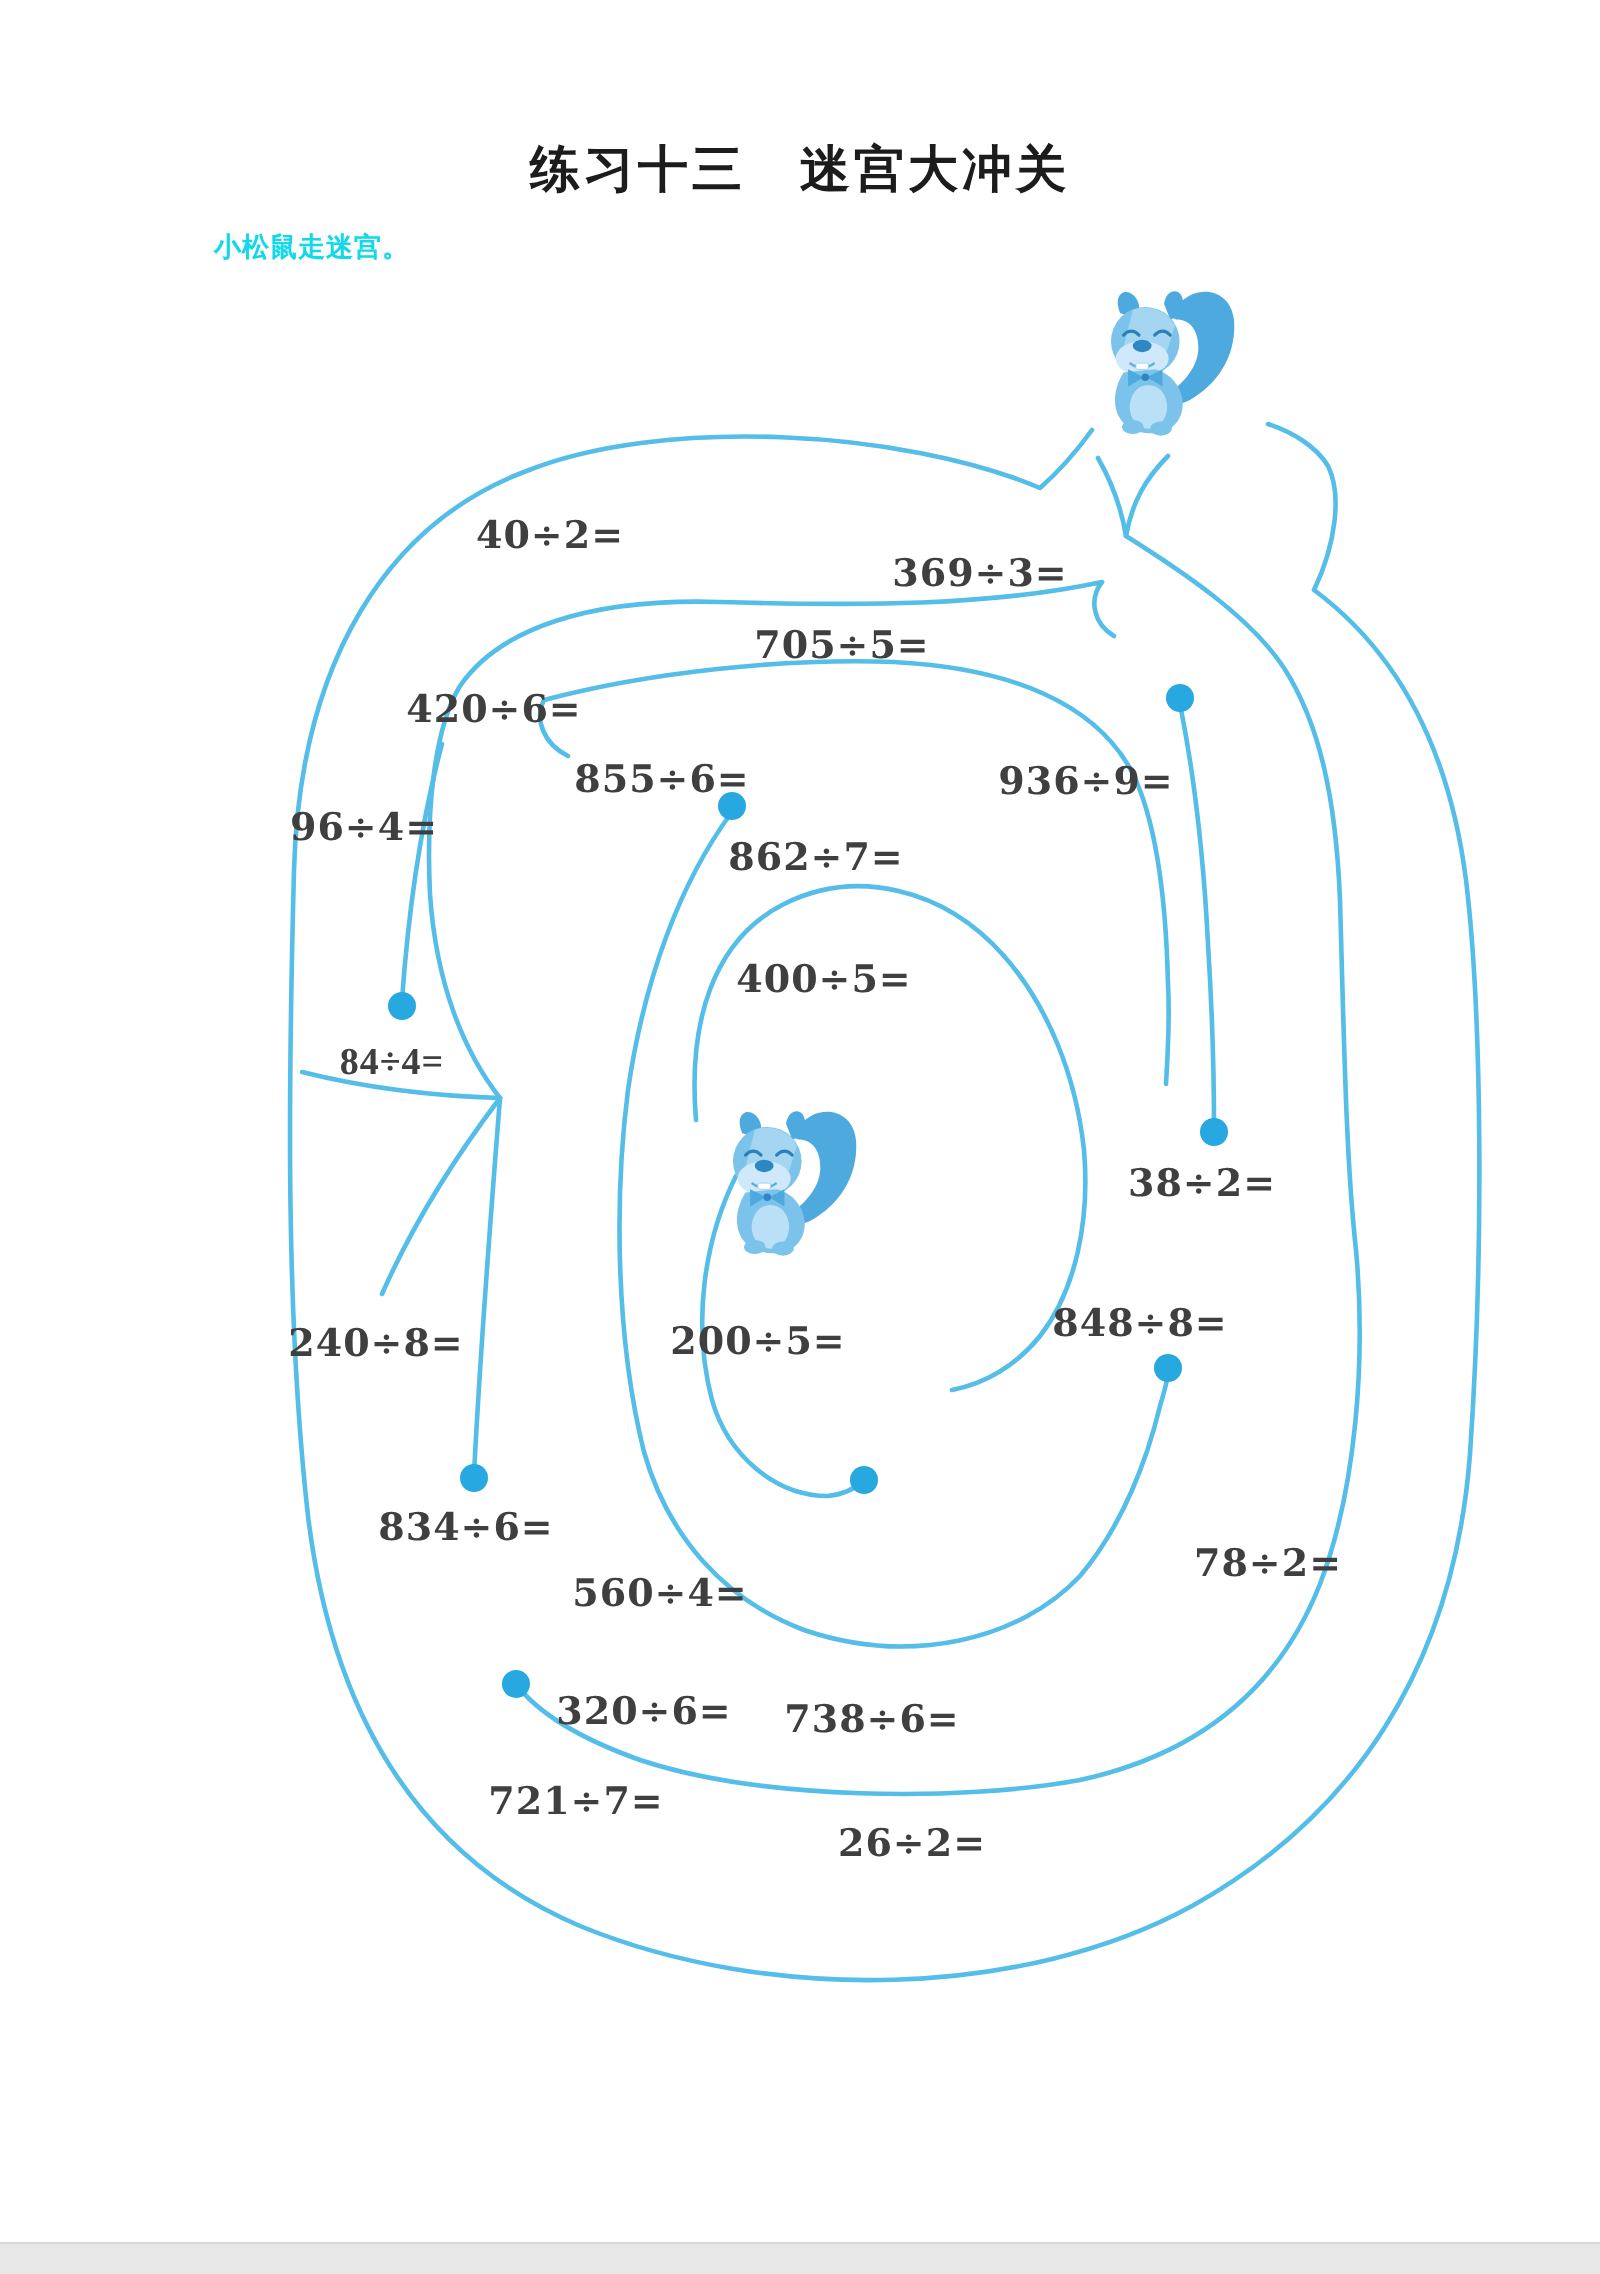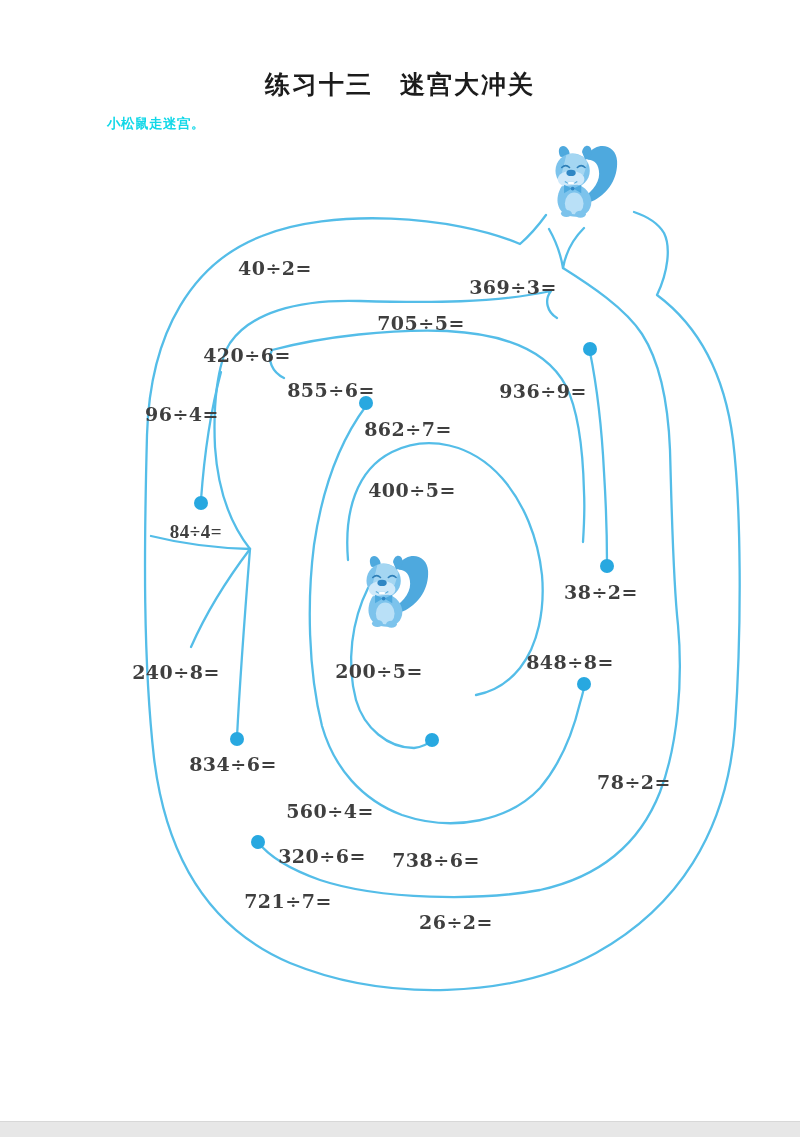--- a/index.html
+++ b/index.html
@@ -114,36 +114,36 @@
       <path class="wall" d="M 366 406 C 340 441 322 490 314 545 C 307 600 308 670 322 726 C 334 768 362 800 402 815 C 455 833 510 820 540 788 C 562 762 574 728 580 703 C 583 693 584 689 584 686"></path>
 
       <path class="wall" d="M 348 560 C 344 512 356 470 392 452 C 428 434 472 444 502 478 C 524 503 538 538 542 575 C 545 610 538 645 520 668 C 508 683 492 692 476 695"></path>
 
       <path class="wall" d="M 368 588 C 352 620 346 662 356 700 C 364 728 388 748 414 748 C 423 747 428 744 432 740"></path>
     </g>
   </svg>
 
   <div id="labels-layer">
       <div class="problem" style="left: 275px; top: 268px;">40÷2=</div>
-      <div class="problem" style="left: 513px; top: 287px;">369÷3=</div>
+      <div class="problem" style="left: 490px; top: 287px;">369÷3=</div>
       <div class="problem" style="left: 421px; top: 323px;">705÷5=</div>
       <div class="problem" style="left: 247px; top: 355px;">420÷6=</div>
       <div class="problem" style="left: 331px; top: 390px; text-align: center;">855÷6=</div>
       <div class="problem" style="left: 543px; top: 391px;">936÷9=</div>
       <div class="problem" style="left: 182px; top: 414px;">96÷4=</div>
       <div class="problem" style="left: 408px; top: 429px;">862÷7=</div>
       <div class="problem" style="left: 412px; top: 490px;">400÷5=</div>
       <div class="problem" style="left: 196px; top: 532px; font-family: Liberation Serif, serif;">84÷4=</div>
       <div class="problem" style="left: 601px; top: 592px;">38÷2=</div>
-      <div class="problem" style="left: 176px; top: 672px;">240÷8=</div>
+      <div class="problem" style="left: 188px; top: 672px;">240÷8=</div>
       <div class="problem" style="left: 379px; top: 671px;">200÷5=</div>
       <div class="problem" style="left: 570px; top: 662px;">848÷8=</div>
       <div class="problem" style="left: 233px; top: 764px;">834÷6=</div>
       <div class="problem" style="left: 634px; top: 782px;">78÷2=</div>
-      <div class="problem" style="left: 330px; top: 797px; margin-top: 14px;">560÷4=</div>
+      <div class="problem" style="left: 330px; top: 797px;">560÷4=</div>
       <div class="problem" style="left: 322px; top: 856px;">320÷6=</div>
       <div class="problem" style="left: 436px; top: 860px;">738÷6=</div>
       <div class="problem" style="left: 288px; top: 901px;">721÷7=</div>
       <div class="problem" style="left: 456px; top: 922px;">26÷2=</div>
     </div>
   <div id="dots-layer">
       <div class="endpoint" style="left: 590px; top: 349px;"></div>
       <div class="endpoint" style="left: 366px; top: 403px;"></div>
       <div class="endpoint" style="left: 201px; top: 503px;"></div>
       <div class="endpoint" style="left: 607px; top: 566px;"></div>

